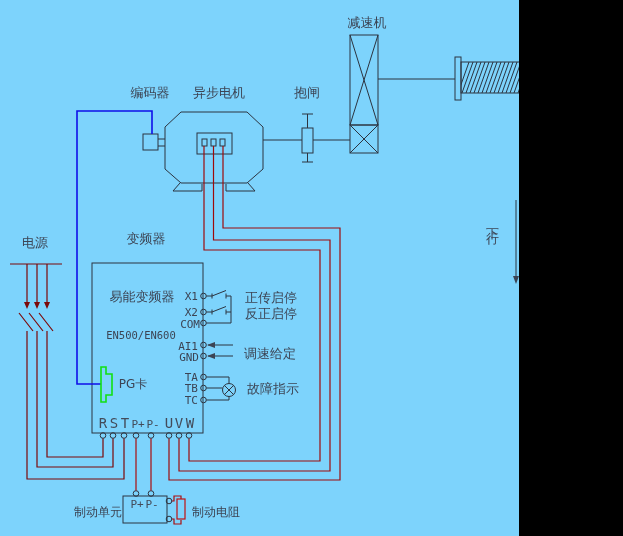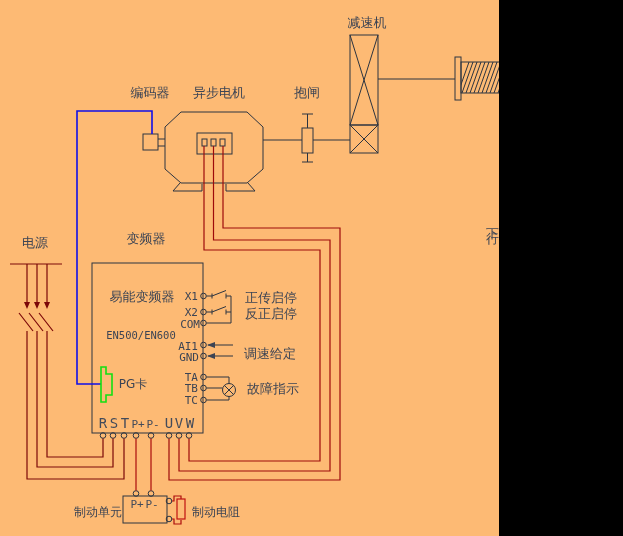--- a/index.html
+++ b/index.html
@@ -1,17 +1,17 @@
 <!DOCTYPE html>
 <html><head>
 <meta charset="utf-8">
 <style>
   html,body{margin:0;padding:0;background:#000;}
-  #stage{position:relative;width:499px;height:536px;background:#fdba74;overflow:hidden;
-         font-family:"DejaVu Sans",sans-serif;}
+  #stage{position:relative;width:499px;height:536px;background:#7dd3fc;overflow:hidden;
+         font-family:"DejaVu Sans",sans-serif;padding-left:20px;}
   #stage svg{position:absolute;left:0;top:0;}
   .cn{font-family:"DejaVu Sans",sans-serif;fill:#3c4454;font-size:13px;}
   .cn-sm{font-family:"DejaVu Sans",sans-serif;fill:#3c4454;font-size:12px;}
   .term{font-family:"DejaVu Sans Mono",monospace;fill:#3c4454;font-size:11px;}
   .term-big{font-family:"DejaVu Sans Mono",monospace;fill:#434b5a;font-size:14px;}
   .term-med{font-family:"DejaVu Sans Mono",monospace;fill:#434b5a;font-size:11px;}
   .model{font-family:"DejaVu Sans Mono",monospace;fill:#3c4454;font-size:10.5px;}
   .vlabel{position:absolute;writing-mode:vertical-rl;text-orientation:upright;
           color:#3c4454;font-size:13px;letter-spacing:4px;line-height:1;}
   .gline{stroke:#2c3440;stroke-width:1;fill:none;}

